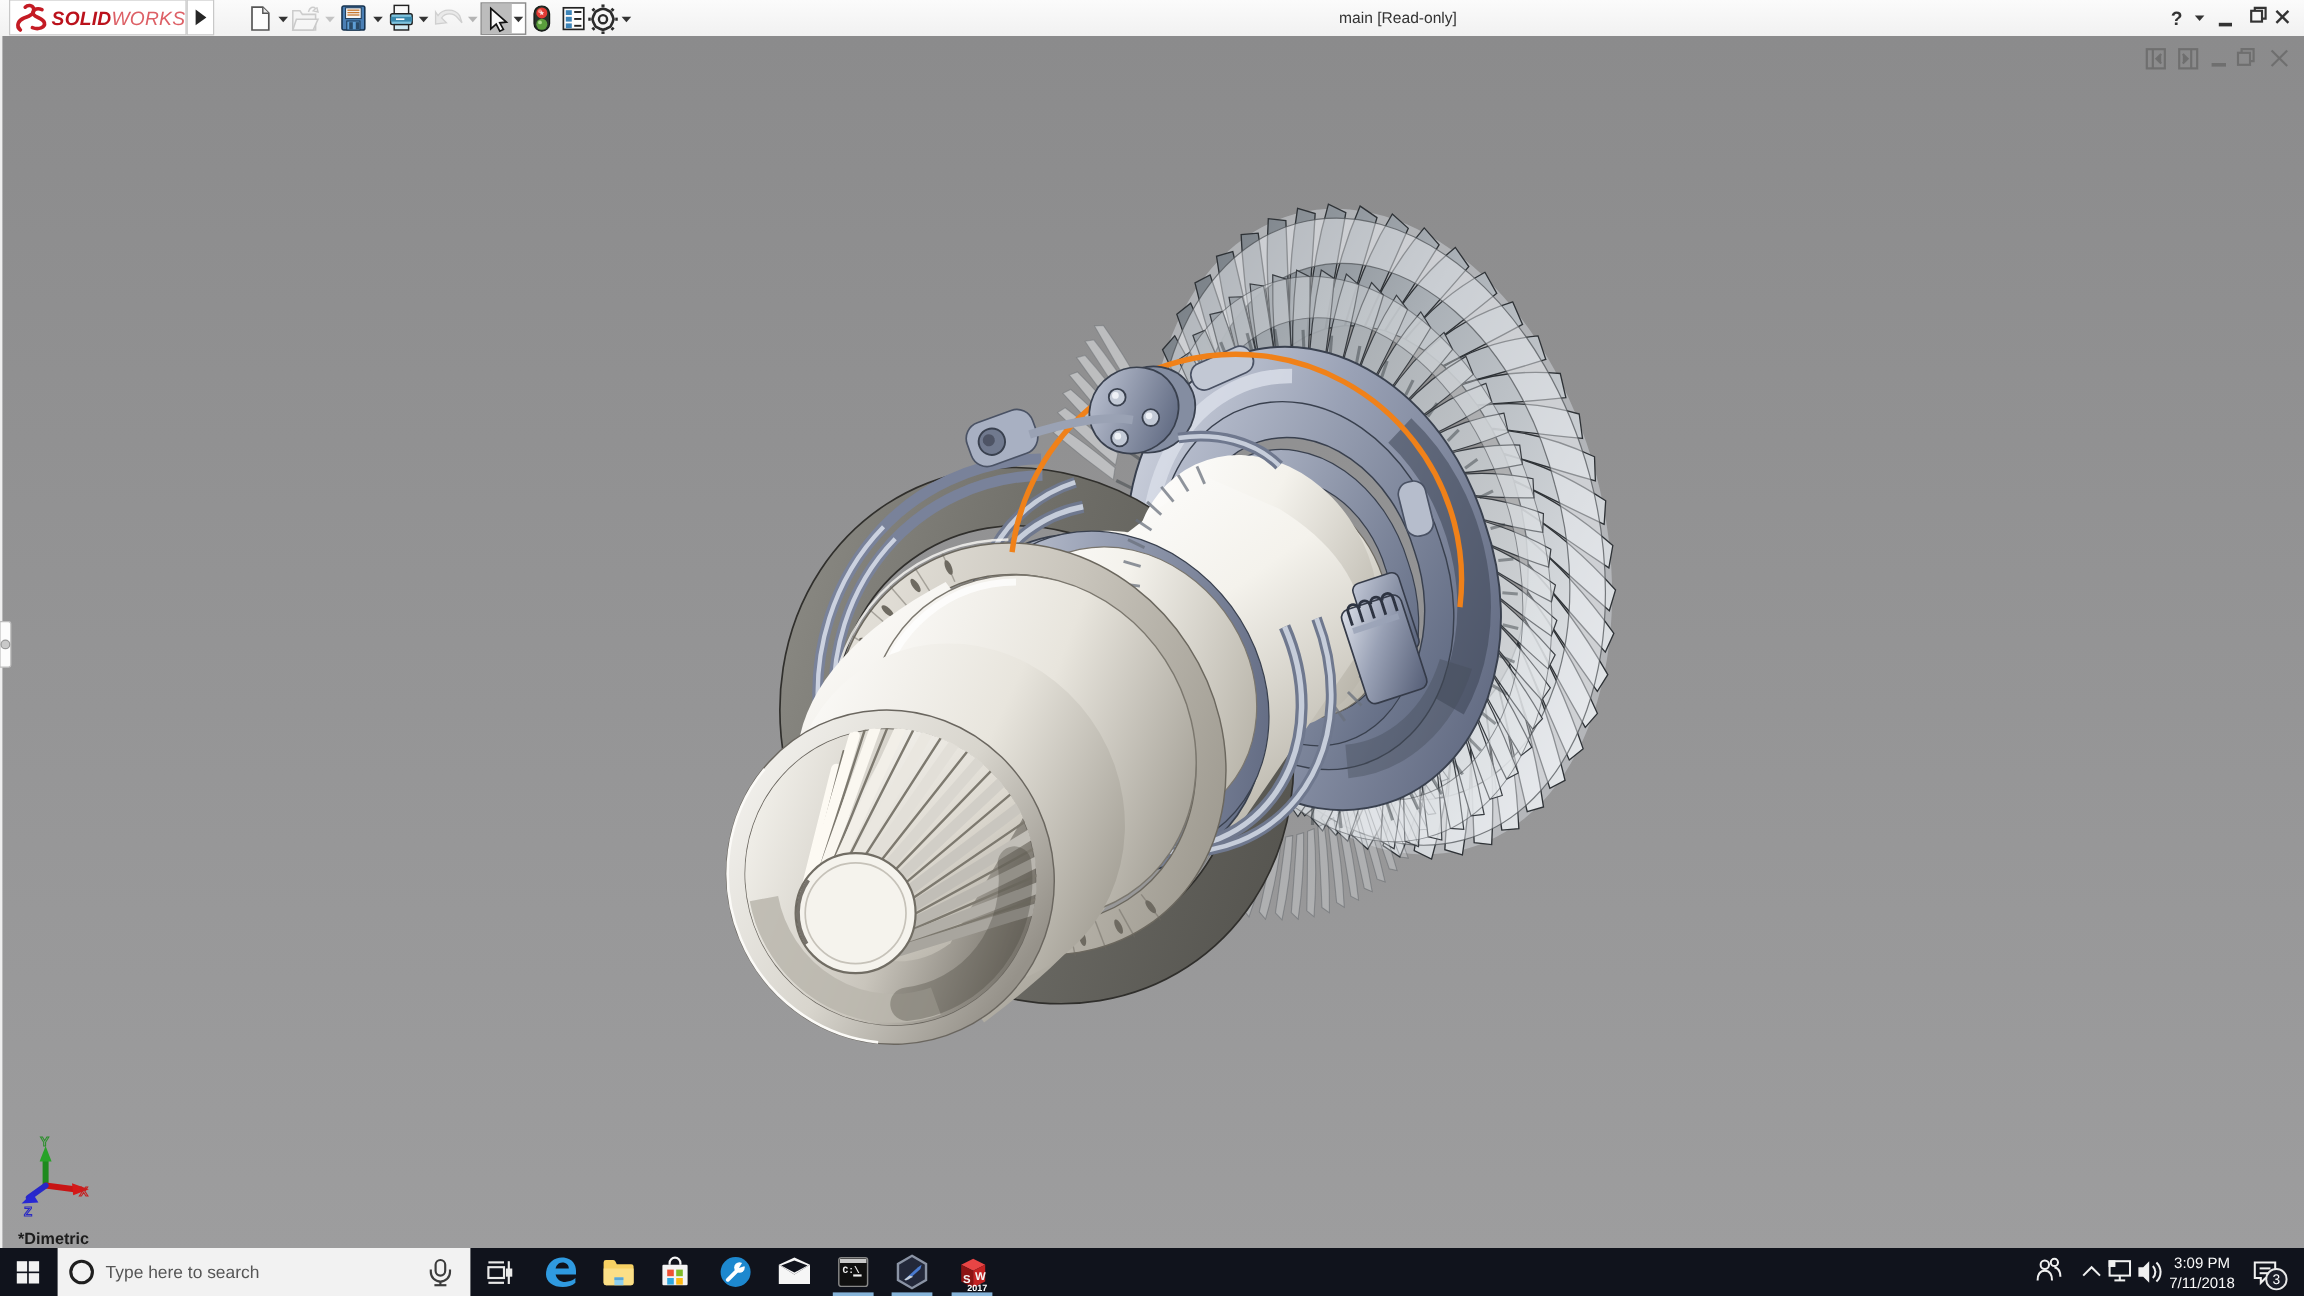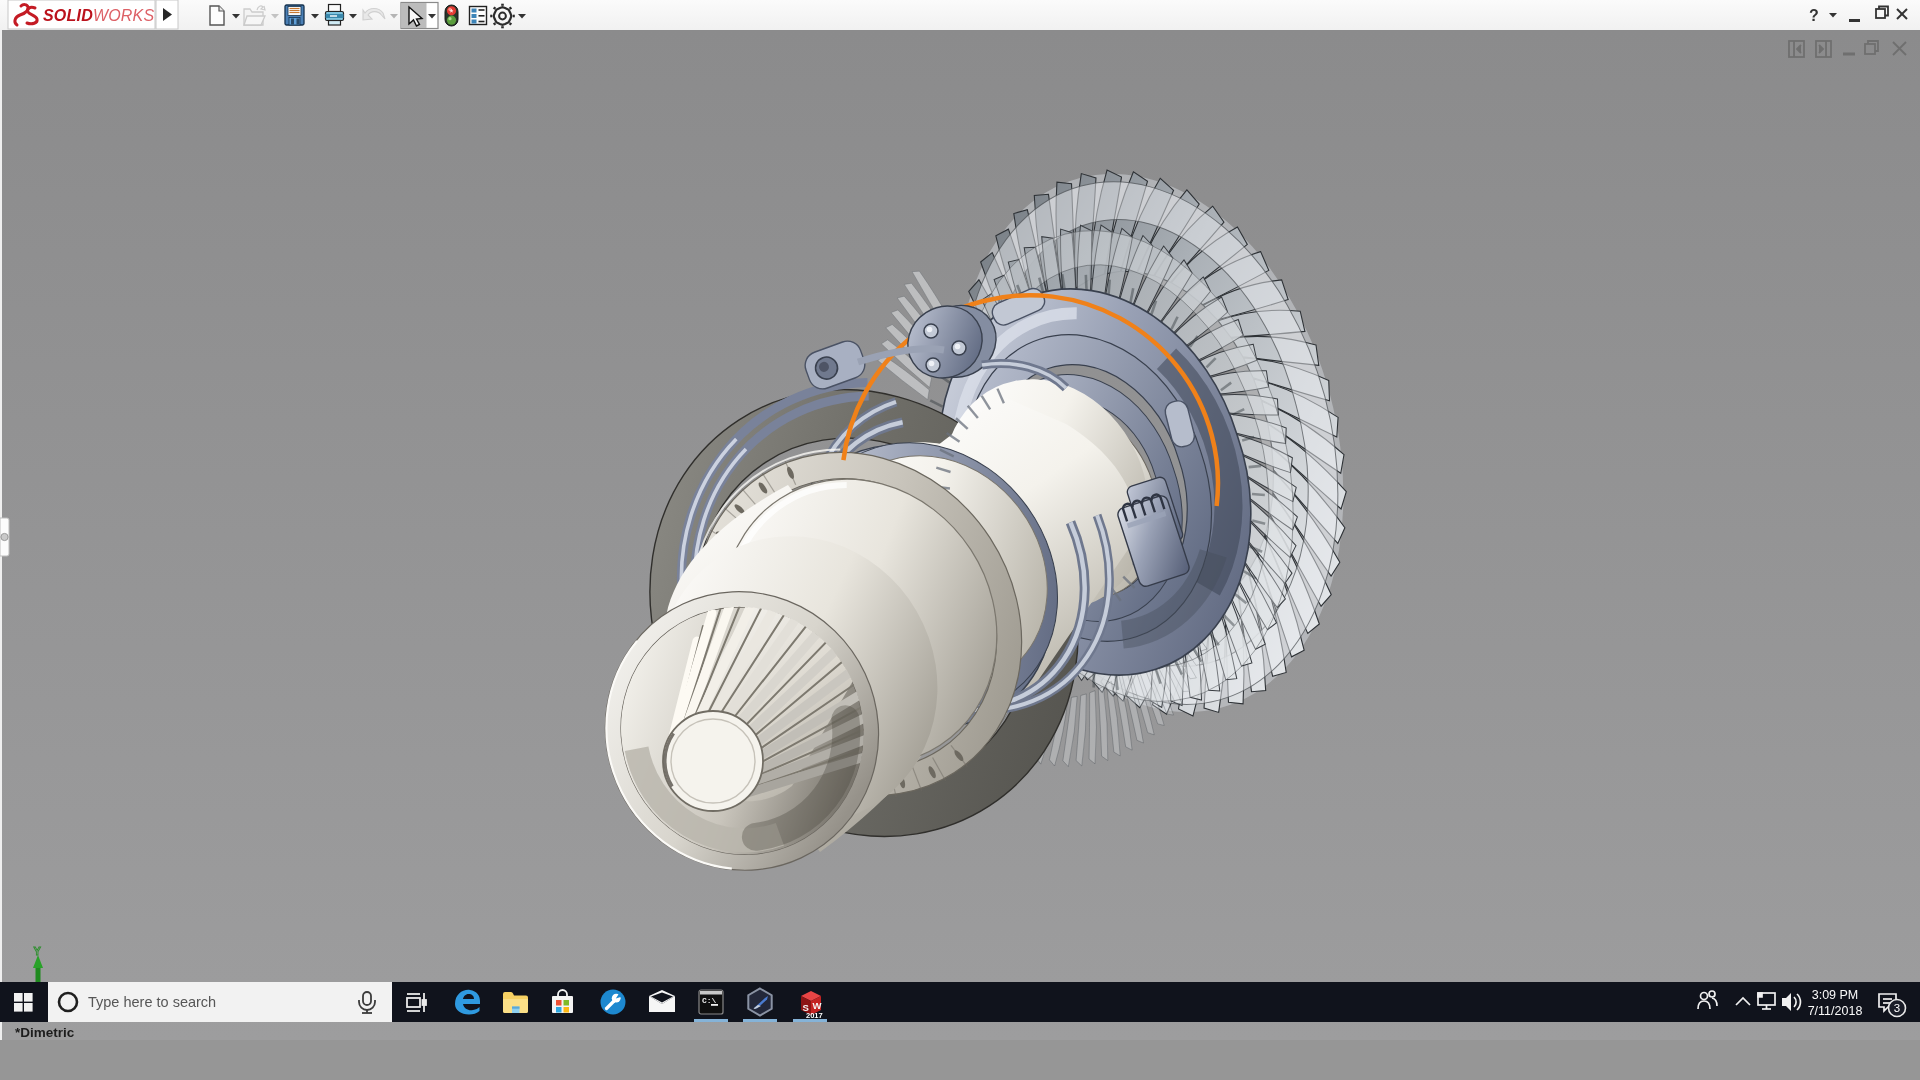--- a/index.html
+++ b/index.html
@@ -1,21 +1,22 @@
 <!DOCTYPE html>
 <html><head><meta charset="utf-8">
 <style>
 html,body{margin:0;padding:0;width:1920px;height:1080px;overflow:hidden;background:#969696;font-family:"Liberation Sans",sans-serif;-webkit-font-smoothing:antialiased;}
 #tb{position:absolute;left:0;top:0;width:1920px;height:30px;background:linear-gradient(#fbfbfb,#f1f1f1);}
 #tb .ttl{position:absolute;left:765px;width:800px;top:0;height:30px;text-align:center;line-height:30px;font-size:13px;color:#333;}
 #vp{position:absolute;left:0;top:30px;}
-#bar{position:absolute;left:0;top:982px;width:1920px;height:40px;background:#10131c;}
+#bar{position:absolute;left:0;top:1040px;width:1920px;height:40px;background:#10131c;}
 .abs{position:absolute;}
 </style></head><body>
 <div id="tb">
+<div class="ttl">main [Read-only]</div>
 <svg class="abs" style="left:0;top:0" width="1920" height="30" viewBox="0 0 1920 30">
 <rect x="8" y="0" width="147" height="29" fill="#ffffff" stroke="#c8c8c8" stroke-width="1"></rect>
 <rect x="156" y="0" width="22" height="29" fill="#ffffff" stroke="#c8c8c8" stroke-width="1"></rect>
 <path d="M 163 8 L 172 14.5 L 163 21 Z" fill="#262626"></path>
 <g fill="none" stroke="#c41b24" stroke-width="3" stroke-linecap="round">
 <path d="M 17 25 C 13 22 15 17 20 15 C 26 13 29 11 28 7 C 27 4 23 4 21 6"></path>
 <path d="M 35 8 C 30 6 26 9 28 12 C 30 15 36 15 37 19 C 38 23 32 25 27 23"></path>
 </g>
 <text x="43" y="21" font-size="16" font-weight="bold" font-style="italic" fill="#bb121c" letter-spacing="0.2">SOLID<tspan font-weight="normal" fill="#dd6066">WORKS</tspan></text>
 <g transform="translate(209,5)">

